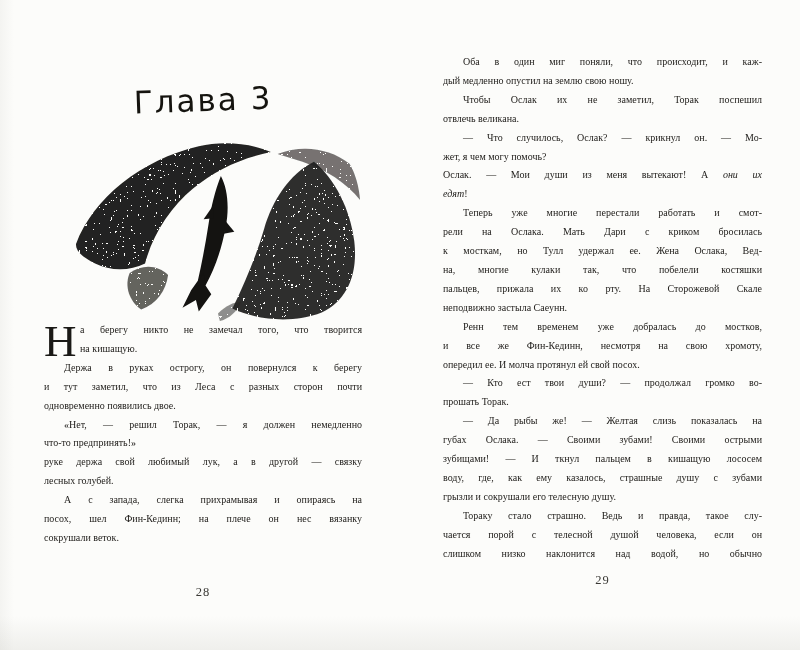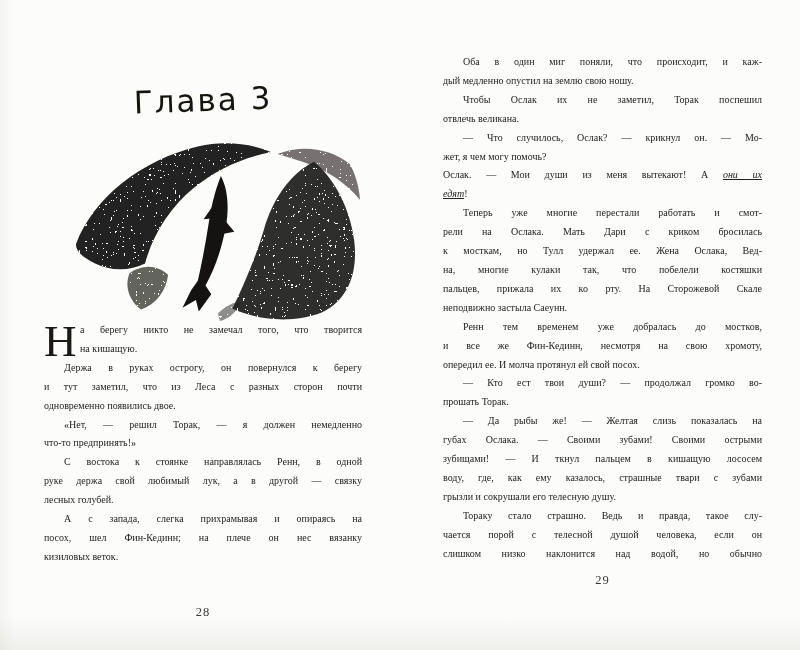--- a/index.html
+++ b/index.html
@@ -33,34 +33,34 @@
   .para { position: relative; }
   .line {
     font-size: 10px;
     line-height: 18.9px;
     white-space: nowrap;
     color: #24221f;
   }
   .line.just { text-align: justify; text-align-last: justify; }
   .line.indent { padding-left: 20px; }
   .line.inset  { padding-left: 36px; }
-  .it { font-style: italic; text-decoration: underline; }
+  .it { font-style: italic; }
   .dropcap {
     position: absolute; left: 0; top: 3px;
     font-size: 45px; line-height: 34px;
     font-family: "Liberation Serif", serif;
     color: #1a1916;
   }
 
   .page-number {
     position: absolute; left: 0; width: 100%;
     text-align: center;
     font-size: 12.5px; letter-spacing: 1px; color: #3a3935;
   }
-  .page-left  .page-number { top: 605px; }
+  .page-left  .page-number { top: 585px; }
   .page-right .page-number { top: 573px; }
 
   .scan-shadow-bottom {
     position: absolute; left: 0; bottom: 0; width: 800px; height: 34px;
     background: linear-gradient(to bottom, rgba(170,170,162,0), rgba(170,170,162,0.16));
     pointer-events: none;
   }
   .scan-shadow-left {
     position: absolute; left: 0; top: 0; width: 14px; height: 650px;
     background: linear-gradient(to right, rgba(170,170,162,0.10), rgba(170,170,162,0));
@@ -114,28 +114,27 @@
         <div class="para">
           <div class="line just indent"><span>Держа в руках острогу, он повернулся к берегу</span></div>
           <div class="line just"><span>и тут заметил, что из Леса с разных сторон почти</span></div>
           <div class="line"><span>одновременно появились двое.</span></div>
         </div>
         <div class="para">
           <div class="line just indent"><span>«Нет, — решил Торак, — я должен немедленно</span></div>
           <div class="line"><span>что-то предпринять!»</span></div>
         </div>
         <div class="para">
-          <div class="line just indent"><span>С востока к стоянке направлялась Ренн, в одной</span></div>
           <div class="line just"><span>руке держа свой любимый лук, а в другой — связку</span></div>
           <div class="line"><span>лесных голубей.</span></div>
         </div>
         <div class="para">
           <div class="line just indent"><span>А с запада, слегка прихрамывая и опираясь на</span></div>
           <div class="line just"><span>посох, шел Фин-Кединн; на плече он нес вязанку</span></div>
-          <div class="line"><span>кизиловых веток.</span></div>
+          <div class="line"><span>сокрушали веток.</span></div>
         </div>
       </div>
 
     <div class="page-number">28</div>
   </div>
 
   <div class="page page-right">
     <div class="text-block">
         <div class="para">
           <div class="line just indent"><span>Оба в один миг поняли, что происходит, и каж-</span></div>
@@ -167,21 +166,21 @@
           <div class="line"><span>опередил ее. И молча протянул ей свой посох.</span></div>
         </div>
         <div class="para">
           <div class="line just indent"><span>— Кто ест твои души? — продолжал громко во-</span></div>
           <div class="line"><span>прошать Торак.</span></div>
         </div>
         <div class="para">
           <div class="line just indent"><span>— Да рыбы же! — Желтая слизь показалась на</span></div>
           <div class="line just"><span>губах Ослака. — Своими зубами! Своими острыми</span></div>
           <div class="line just"><span>зубищами! — И ткнул пальцем в кишащую лососем</span></div>
-          <div class="line just"><span>воду, где, как ему казалось, страшные твари с зубами</span></div>
+          <div class="line just"><span>воду, где, как ему казалось, страшные душу с зубами</span></div>
           <div class="line"><span>грызли и сокрушали его телесную душу.</span></div>
         </div>
         <div class="para">
           <div class="line just indent"><span>Тораку стало страшно. Ведь и правда, такое слу-</span></div>
           <div class="line just"><span>чается порой с телесной душой человека, если он</span></div>
           <div class="line just"><span>слишком низко наклонится над водой, но обычно</span></div>
         </div>
       </div>
 
     <div class="page-number">29</div>

